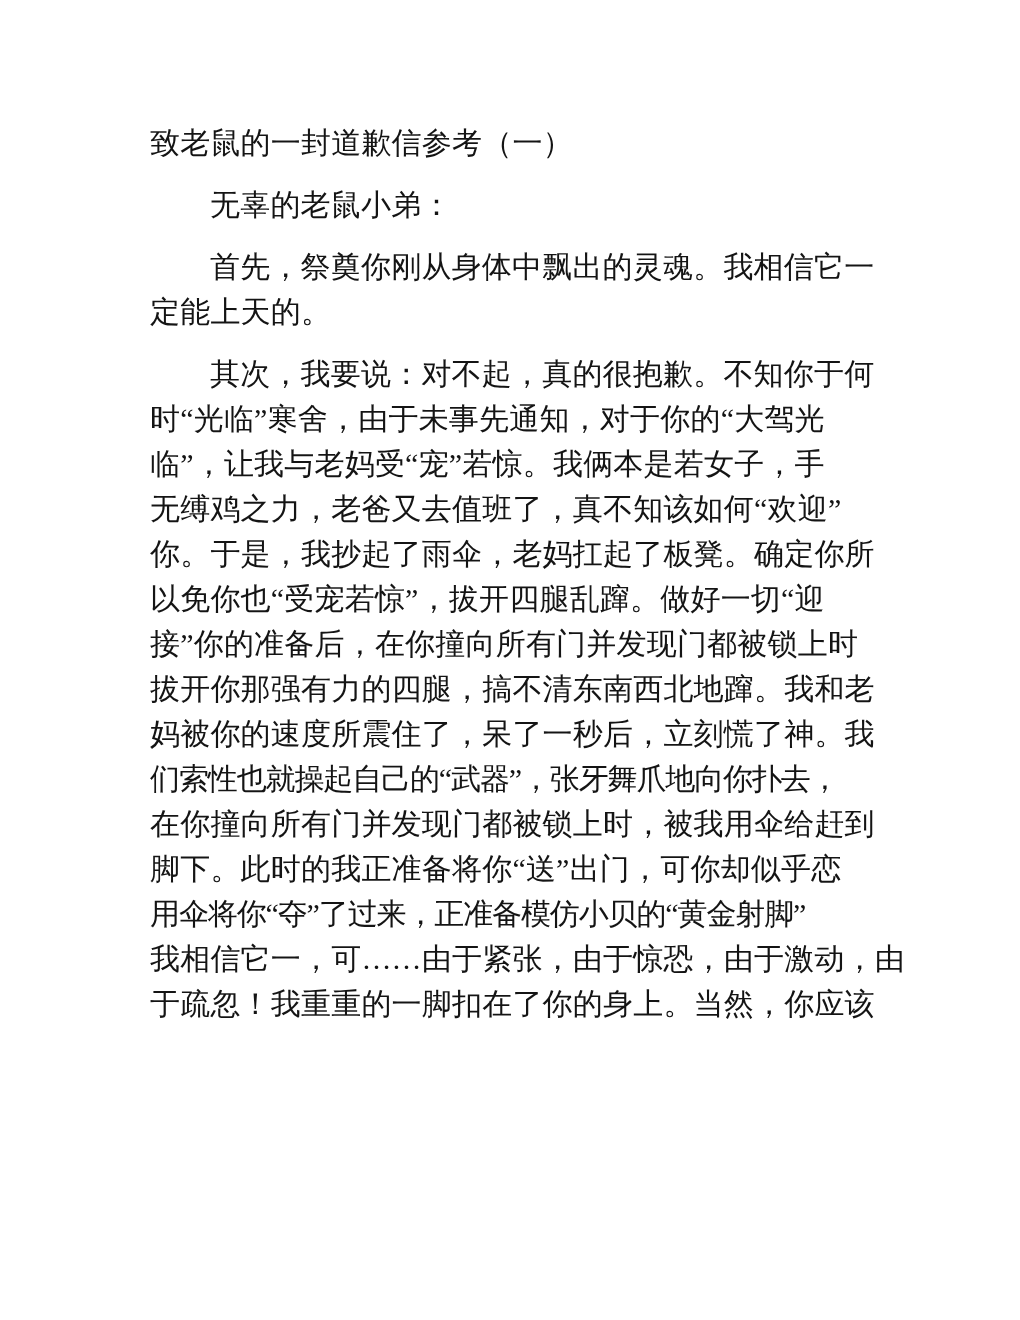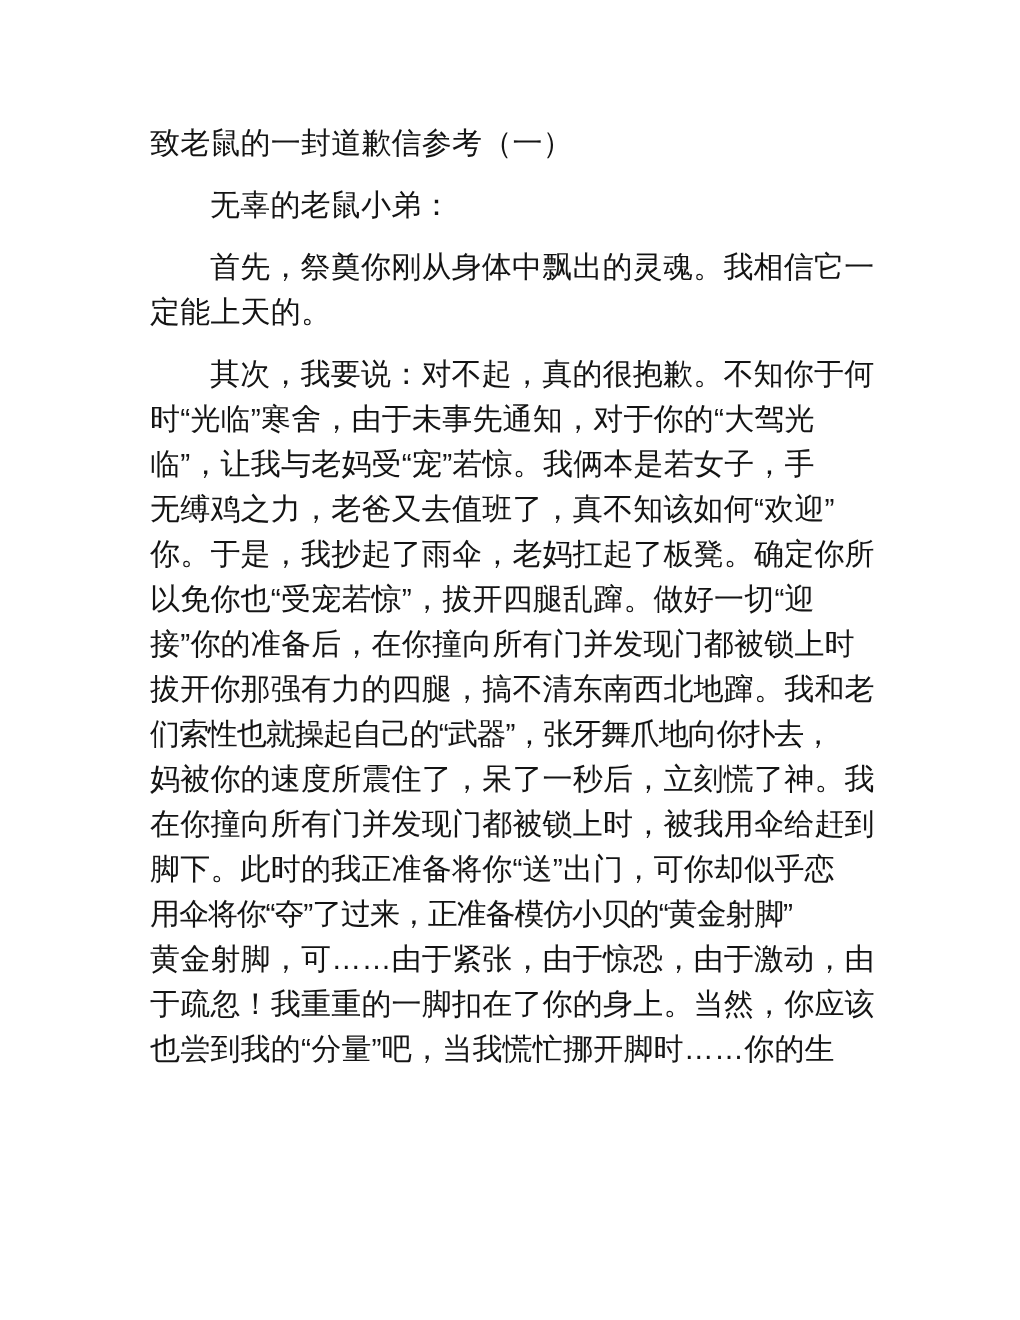--- a/index.html
+++ b/index.html
@@ -6,21 +6,21 @@
     margin: 0;
     padding: 0;
     background: #ffffff;
   }
   .page {
     position: relative;
     width: 1020px;
     height: 1138px;
     background: #ffffff;
     overflow: hidden;
-    font-family: Liberation Sans, sans-serif;
+    font-family: Liberation Serif, serif;
     color: #141414;
   }
   .doc {
     position: absolute;
     left: 150px;
     top: 120px;
     width: 722px;
   }
   .block {
     margin: 0 0 17px 0;
@@ -53,23 +53,22 @@
       </div>
       <div class="block">
         <div class="line indent">其次，我要说：对不起，真的很抱歉。不知你于何</div>
         <div class="line">时“光临”寒舍，由于未事先通知，对于你的“大驾光</div>
         <div class="line">临”，让我与老妈受“宠”若惊。我俩本是若女子，手</div>
         <div class="line">无缚鸡之力，老爸又去值班了，真不知该如何“欢迎”</div>
         <div class="line">你。于是，我抄起了雨伞，老妈扛起了板凳。确定你所</div>
         <div class="line">以免你也“受宠若惊”，拔开四腿乱蹿。做好一切“迎</div>
         <div class="line">接”你的准备后，在你撞向所有门并发现门都被锁上时</div>
         <div class="line">拔开你那强有力的四腿，搞不清东南西北地蹿。我和老</div>
+        <div class="line">妈被你的速度所震住了，呆了一秒后，立刻慌了神。我</div>
         <div class="line" style="letter-spacing: -1.12px;">们索性也就操起自己的“武器”，张牙舞爪地向你扑去，</div>
-        <div class="line">妈被你的速度所震住了，呆了一秒后，立刻慌了神。我</div>
         <div class="line">在你撞向所有门并发现门都被锁上时，被我用伞给赶到</div>
         <div class="line">脚下。此时的我正准备将你“送”出门，可你却似乎恋</div>
         <div class="line" style="letter-spacing: -1.12px;">用伞将你“夺”了过来，正准备模仿小贝的“黄金射脚”</div>
-        <div class="line">黄金射脚，可……由于紧张，由于惊恐，由于激动，由</div>
+        <div class="line">我相信它一，可……由于紧张，由于惊恐，由于激动，由</div>
         <div class="line">于疏忽！我重重的一脚扣在了你的身上。当然，你应该</div>
-        <div class="line">也尝到我的“分量”吧，当我慌忙挪开脚时……你的生</div>
       </div>
     </div>
 </div>
 
 </body></html>

